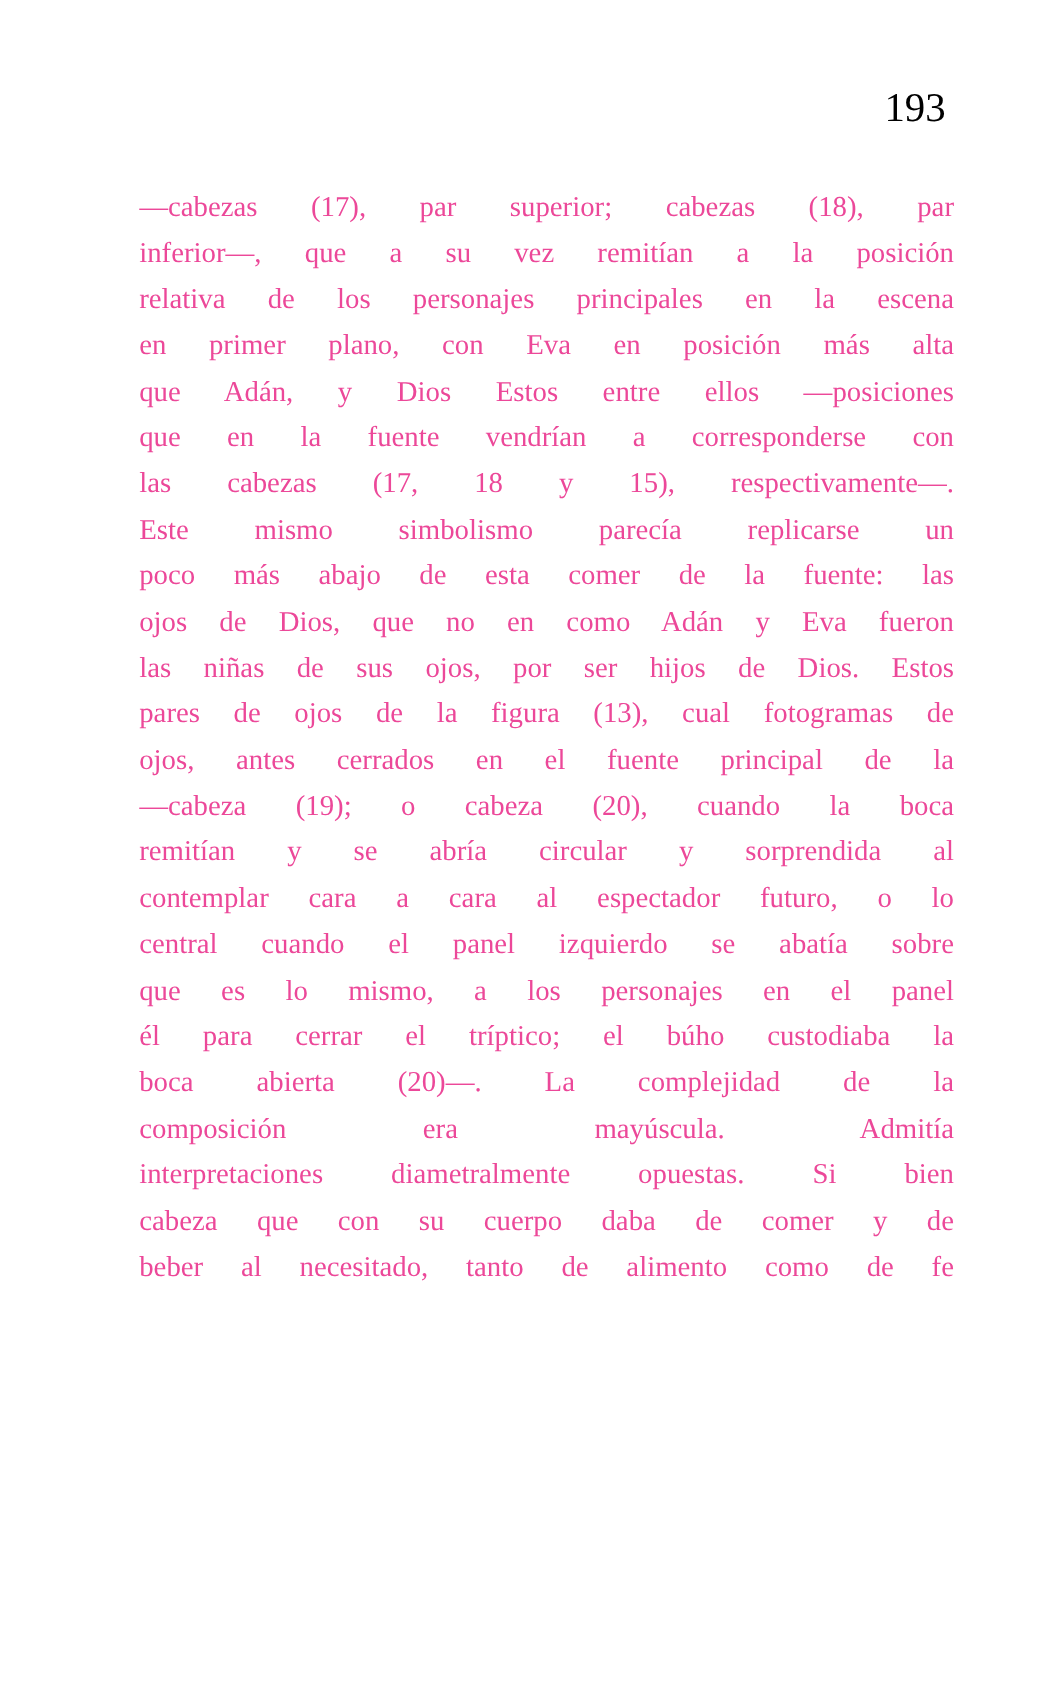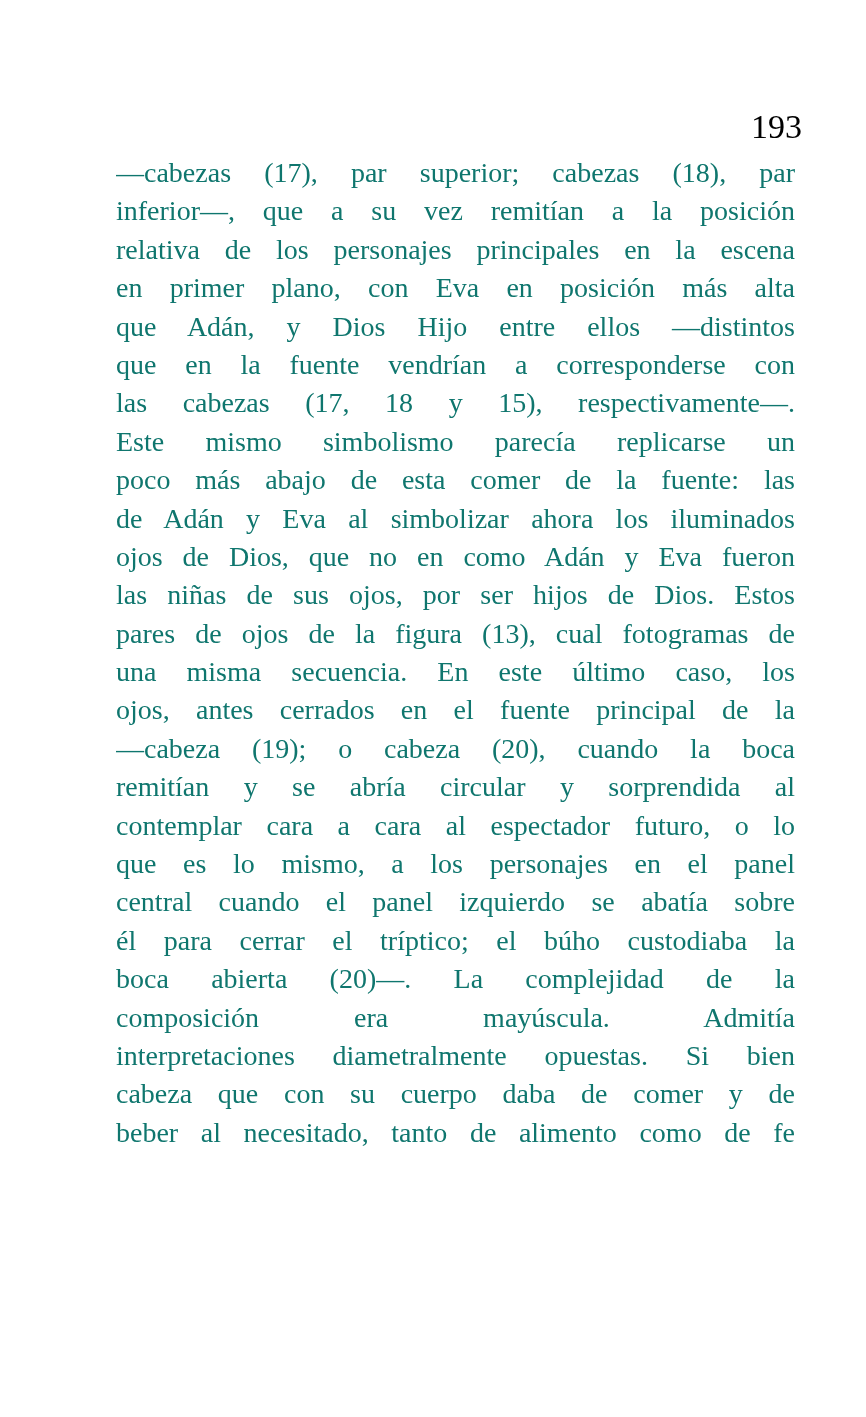--- a/index.html
+++ b/index.html
@@ -12,69 +12,66 @@
     width: 866px;
     height: 1417px;
     background: #ffffff;
     color: #000000;
     font-family: "Liberation Serif", "DejaVu Serif", serif;
     overflow: hidden;
   }
   .folio {
     position: absolute;
     top: 74px;
-    right: 64px;
+    right: 78px;
     font-size: 34px;
     line-height: 1;
     color: #000000;
-    margin-top: 36px;
   }
   .text-block {
     position: absolute;
     top: 154px;
     left: 116px;
     width: 679px;
   }
   .tline {
-    font-size: 28px;
+    font-size: 24px;
     line-height: 38.4px;
     height: 38.4px;
     text-align: justify;
     text-align-last: justify;
     white-space: normal;
     overflow: hidden;
-    color: #0f766e;
+    color: #ec4899;
   }
 </style>
 </head>
 <body>
 
 <div class="sheet">
   <div class="folio">193</div>
   <div class="text-block">
       <div class="tline">—cabezas (17), par superior; cabezas (18), par</div>
       <div class="tline">inferior—, que a su vez remitían a la posición</div>
       <div class="tline">relativa de los personajes principales en la escena</div>
       <div class="tline">en primer plano, con Eva en posición más alta</div>
-      <div class="tline">que Adán, y Dios Hijo entre ellos —distintos</div>
+      <div class="tline">que Adán, y Dios Estos entre ellos —posiciones</div>
       <div class="tline">que en la fuente vendrían a corresponderse con</div>
       <div class="tline">las cabezas (17, 18 y 15), respectivamente—.</div>
       <div class="tline">Este mismo simbolismo parecía replicarse un</div>
       <div class="tline">poco más abajo de esta comer de la fuente: las</div>
-      <div class="tline">de Adán y Eva al simbolizar ahora los iluminados</div>
       <div class="tline">ojos de Dios, que no en como Adán y Eva fueron</div>
       <div class="tline">las niñas de sus ojos, por ser hijos de Dios. Estos</div>
       <div class="tline">pares de ojos de la figura (13), cual fotogramas de</div>
-      <div class="tline">una misma secuencia. En este último caso, los</div>
       <div class="tline">ojos, antes cerrados en el fuente principal de la</div>
       <div class="tline">—cabeza (19); o cabeza (20), cuando la boca</div>
       <div class="tline">remitían y se abría circular y sorprendida al</div>
       <div class="tline">contemplar cara a cara al espectador futuro, o lo</div>
+      <div class="tline">central cuando el panel izquierdo se abatía sobre</div>
       <div class="tline">que es lo mismo, a los personajes en el panel</div>
-      <div class="tline">central cuando el panel izquierdo se abatía sobre</div>
       <div class="tline">él para cerrar el tríptico; el búho custodiaba la</div>
       <div class="tline">boca abierta (20)—. La complejidad de la</div>
       <div class="tline">composición era mayúscula. Admitía</div>
       <div class="tline">interpretaciones diametralmente opuestas. Si bien</div>
       <div class="tline">cabeza que con su cuerpo daba de comer y de</div>
       <div class="tline">beber al necesitado, tanto de alimento como de fe</div>
     </div>
 </div>
 
 </body></html>

